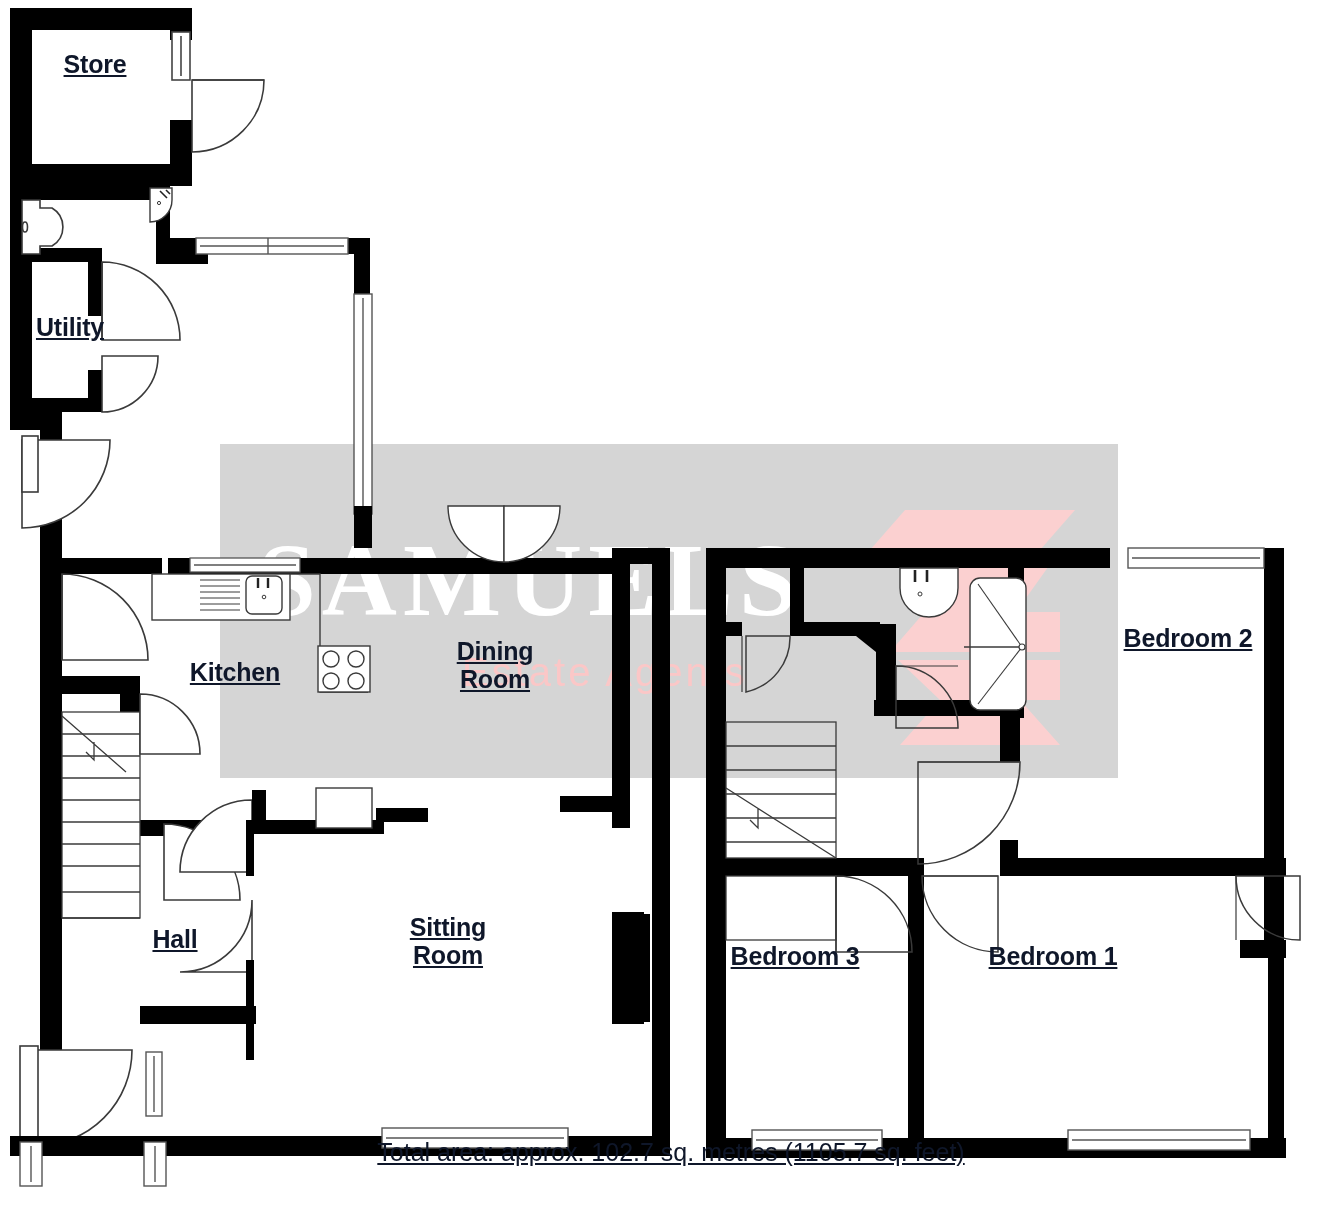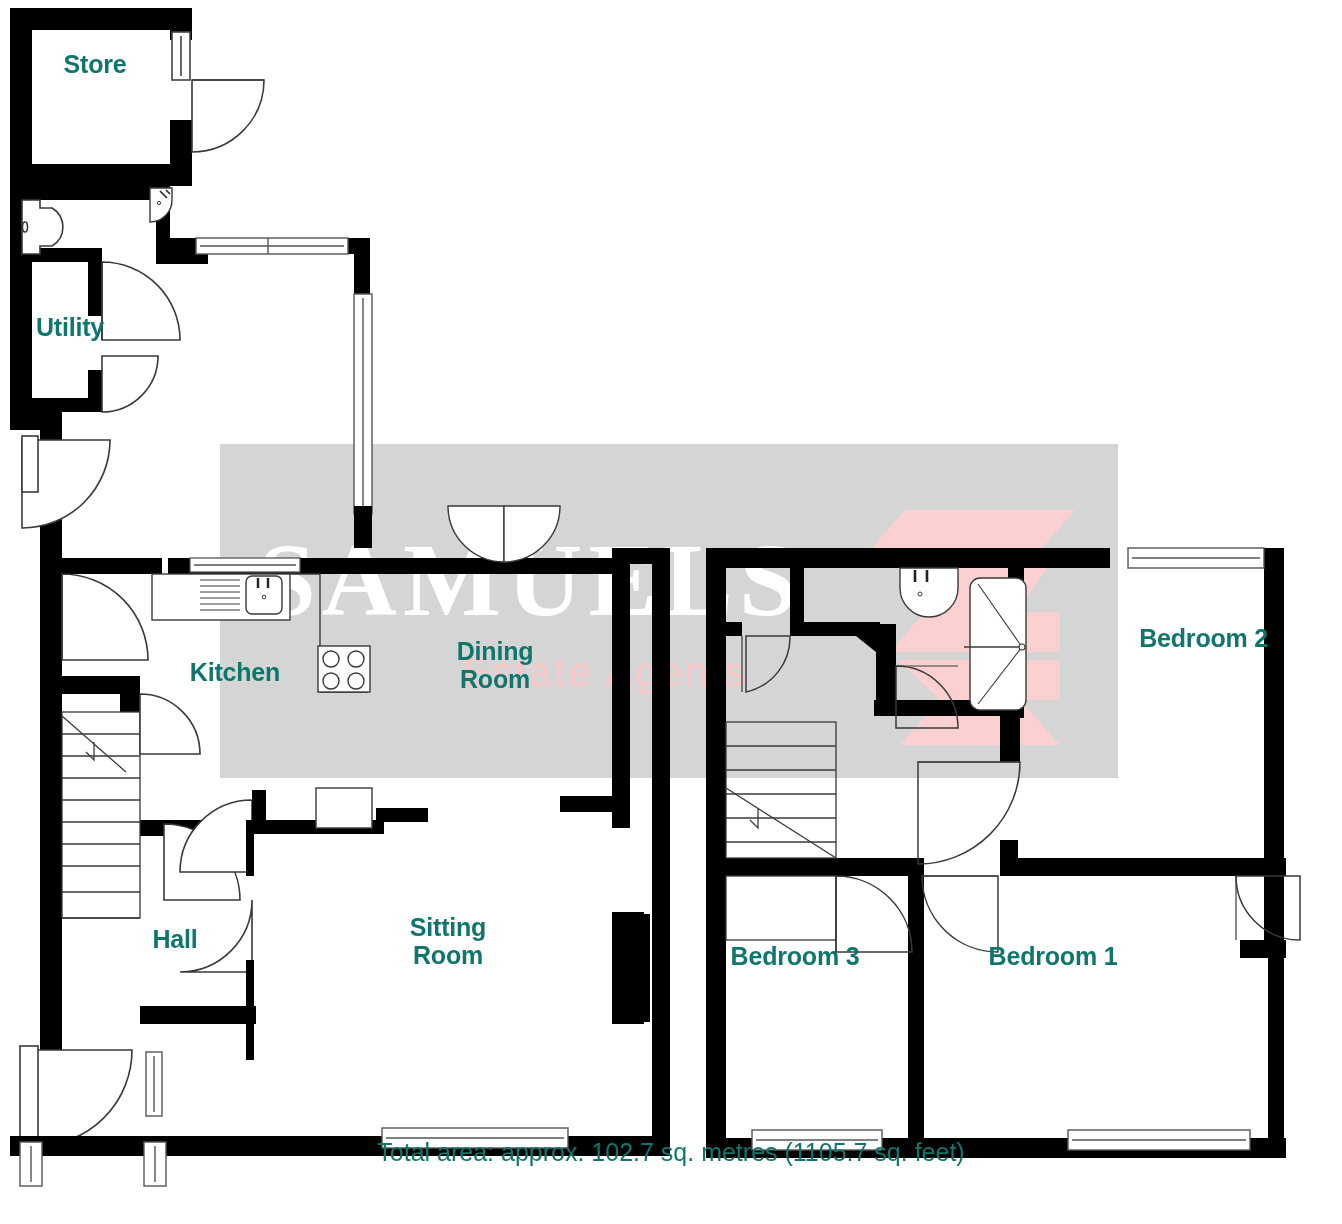--- a/index.html
+++ b/index.html
@@ -20,25 +20,26 @@
   }
   #plan svg {
     position: absolute;
     left: 0;
     top: 0;
   }
   .lbl {
     position: absolute;
     font-family: "Liberation Sans", sans-serif;
     font-weight: bold;
-    color: #0f766e;
+    color: #0f172a;
     text-align: center;
     white-space: pre-line;
     line-height: 1.12;
     letter-spacing: -0.2px;
+    text-decoration: underline;
   }
   .room-lbl { font-size: 25px; }
   .floor-lbl { font-size: 28px; }
   .area-lbl {
     font-size: 25px;
     font-weight: normal;
     letter-spacing: 0px;
   }
   .wm-band {
     position: absolute;
@@ -380,19 +381,19 @@
 
   <div class="lbl room-lbl" style="left:30px;  top:50px;  width:130px;">Store</div>
   <div class="lbl room-lbl" style="left:5px;   top:313px; width:130px;">Utility</div>
   <div class="lbl room-lbl" style="left:175px; top:658px; width:120px;">Kitchen</div>
   <div class="lbl room-lbl" style="left:435px; top:637px; width:120px;">Dining
 Room</div>
   <div class="lbl room-lbl" style="left:120px; top:925px; width:110px;">Hall</div>
   <div class="lbl room-lbl" style="left:388px; top:913px; width:120px;">Sitting
 Room</div>
 
-  <div class="lbl room-lbl" style="left:1108px; top:624px; width:160px;text-align:right;">Bedroom 2</div>
+  <div class="lbl room-lbl" style="left:1108px; top:624px; width:160px;">Bedroom 2</div>
   <div class="lbl room-lbl" style="left:720px;  top:942px; width:150px;">Bedroom 3</div>
   <div class="lbl room-lbl" style="left:978px; top:942px; width:150px;">Bedroom 1</div>
 
   <div class="lbl area-lbl" style="left:271px; top:1138px; width:800px;">Total area: approx. 102.7 sq. metres (1105.7 sq. feet)</div>
 
 </div>
 
 </body></html>

